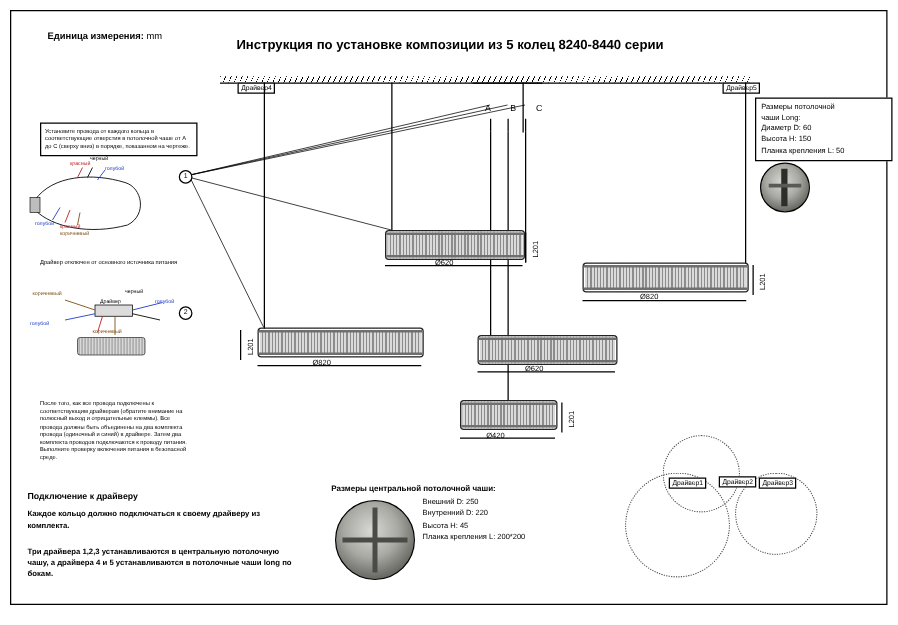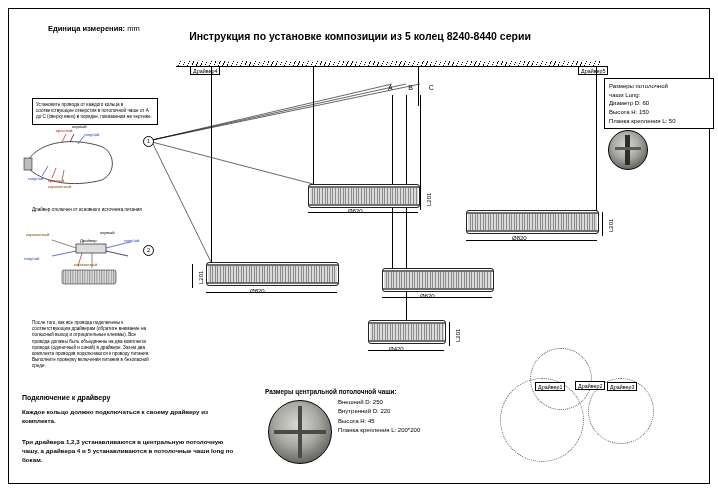--- a/index.html
+++ b/index.html
@@ -22,21 +22,21 @@
     left: 8px;
     top: 8px;
     width: 702px;
     height: 476px;
     border: 1px solid #000;
     box-sizing: border-box;
   }
   .abs { position: absolute; }
 
   .unit-label {
-    left: 14px; top: 24px;
+    left: 4px; top: 24px;
     font-size: 7.5px;
     font-weight: bold;
     color: #000;
     padding-left: 34px;
   }
   .unit-label .u-val { font-weight: normal; }
 
   .main-title {
     left: 140px; top: 30px;
     width: 440px;

